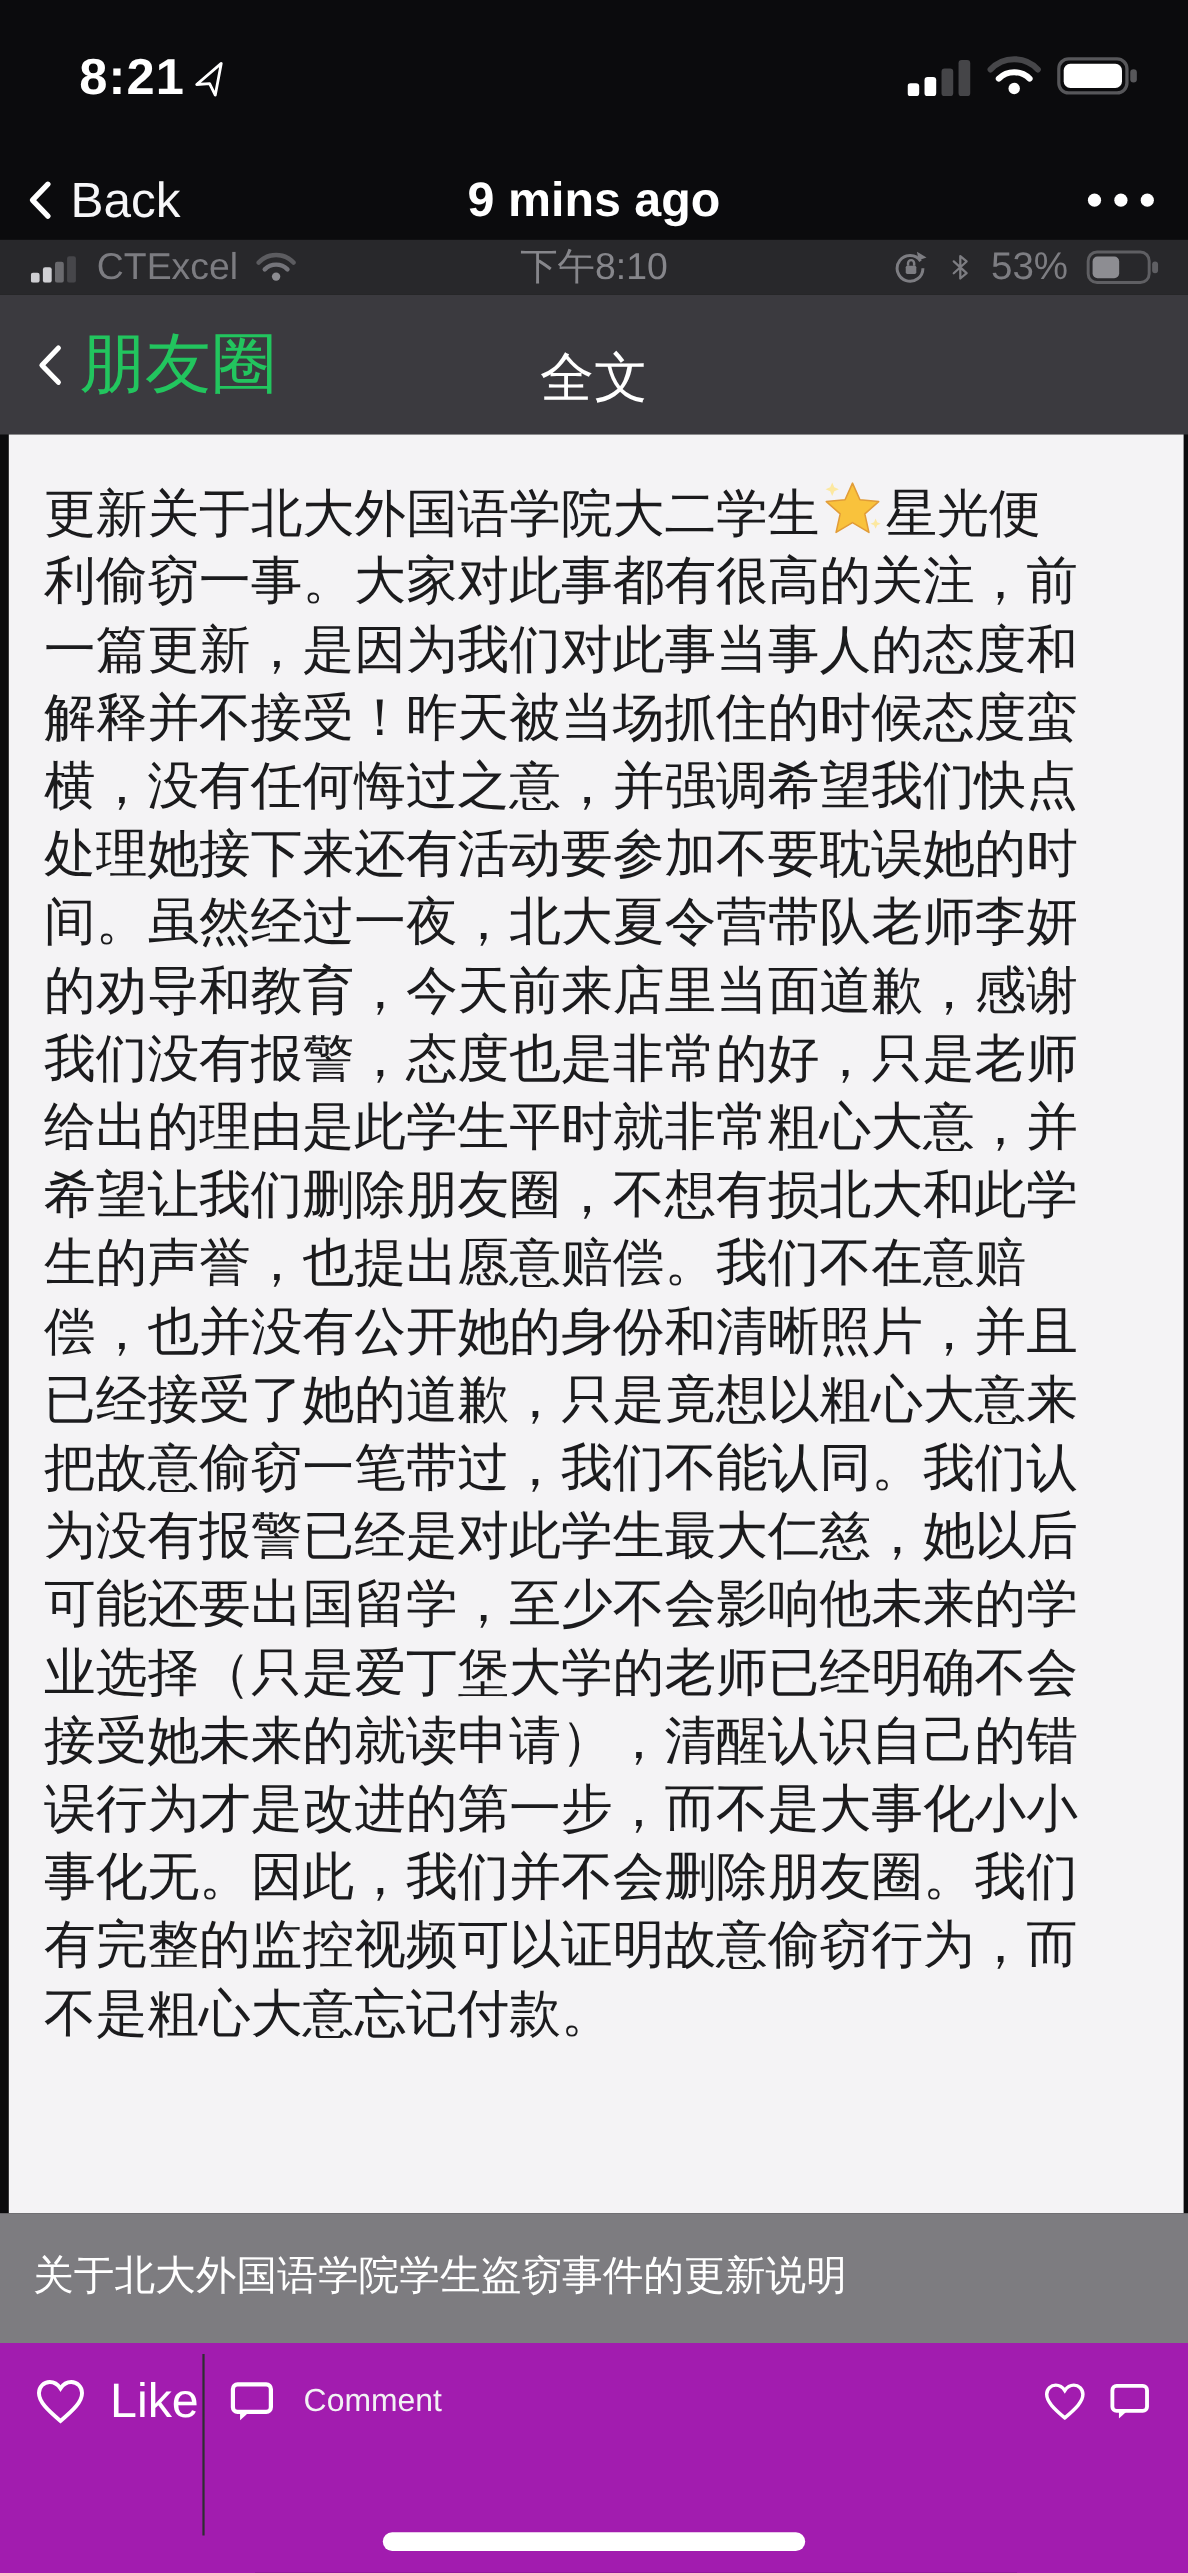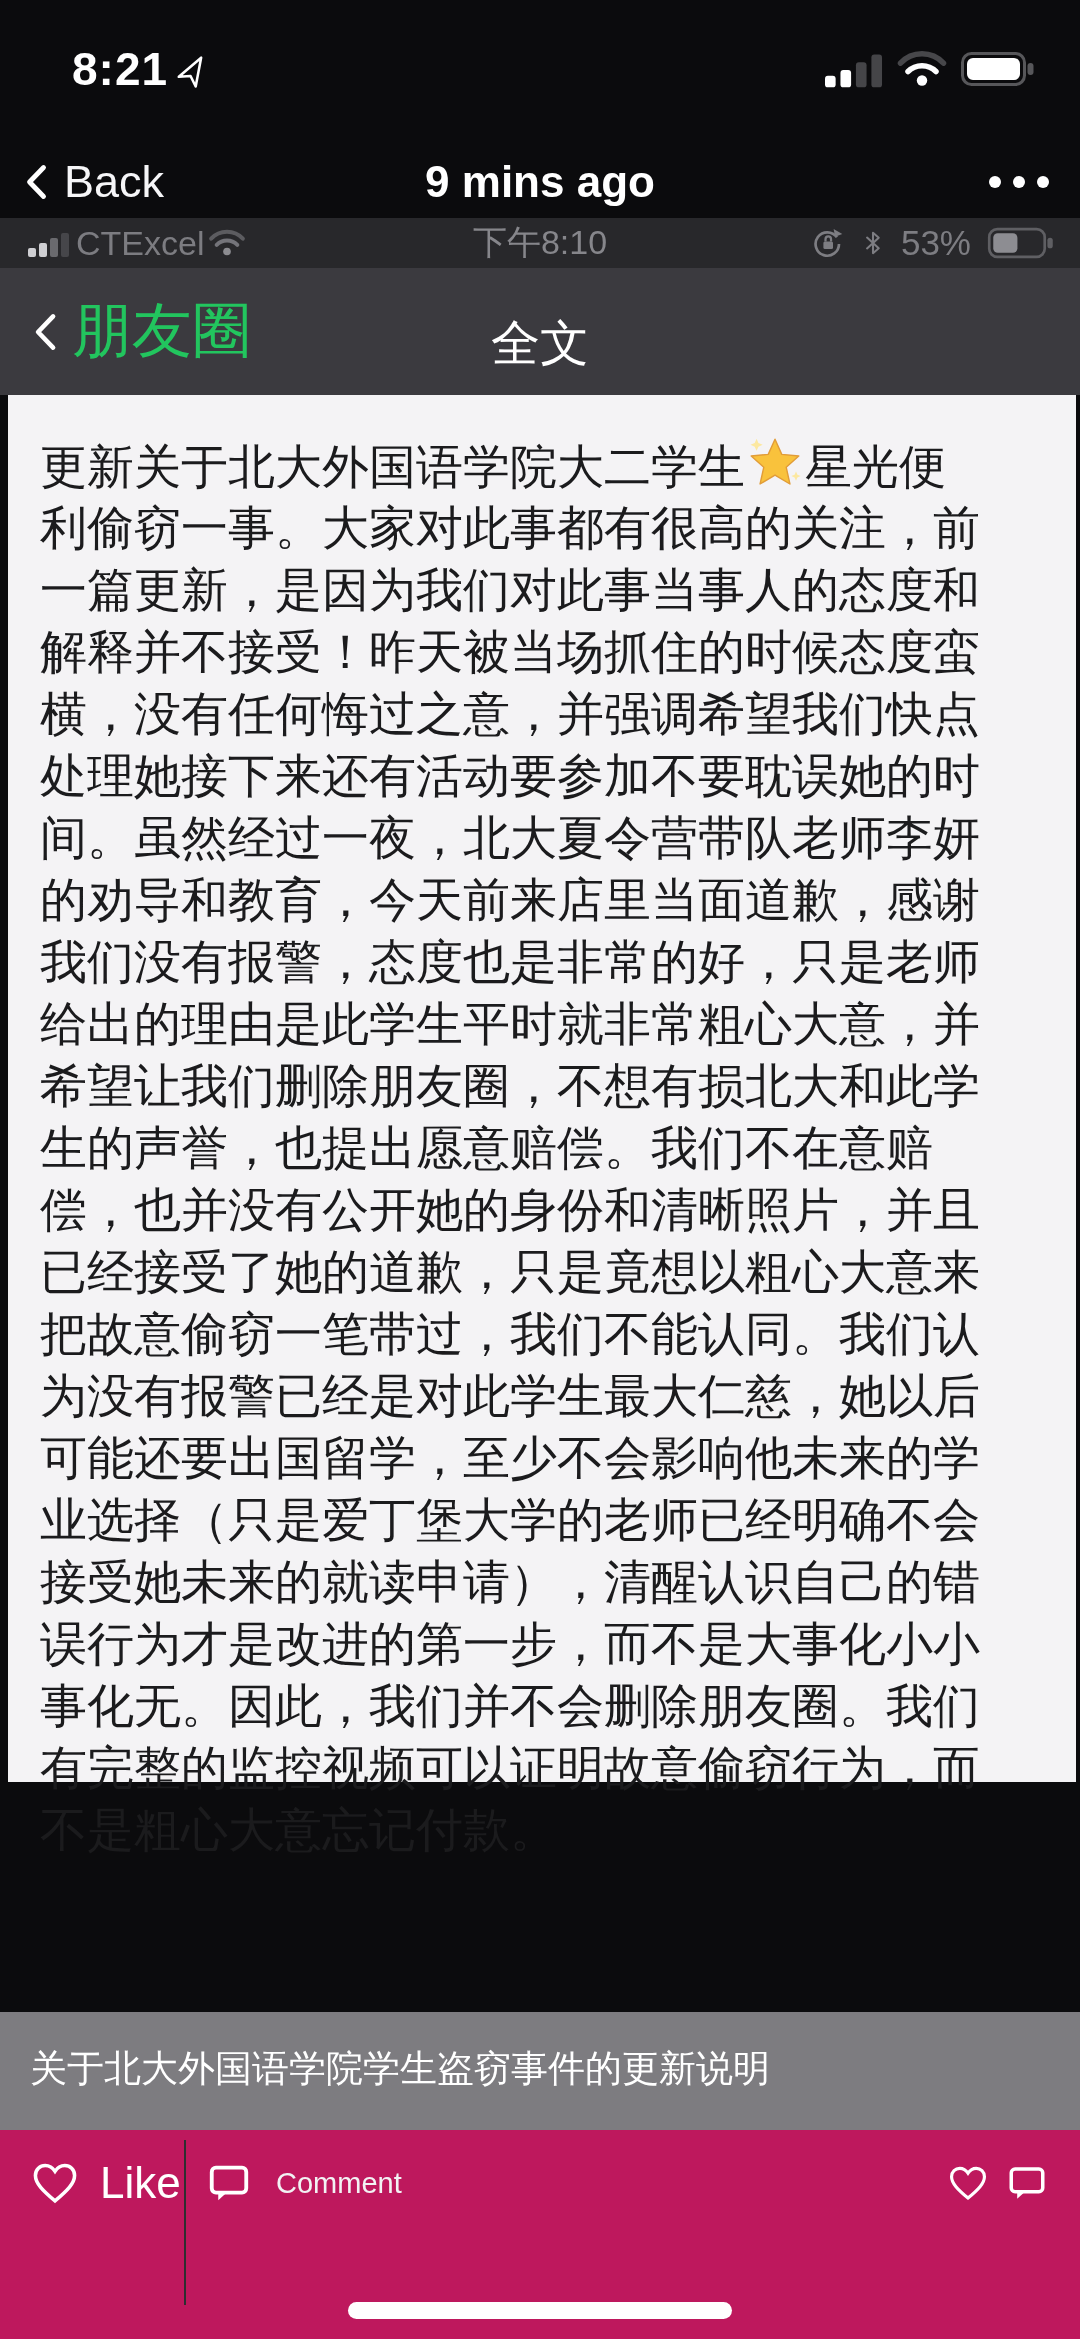--- a/index.html
+++ b/index.html
@@ -19,46 +19,46 @@
 
   
   .viewer-nav{position:absolute;left:0;top:145px;width:100%;height:73px;}
   .back-btn{position:absolute;left:22px;top:0;height:73px;display:flex;align-items:center;gap:14px;cursor:pointer;}
   .back-btn span{font-size:45px;color:#f6f6f8;}
   .nav-title{position:absolute;left:0;top:0;width:100%;height:73px;display:flex;align-items:center;justify-content:center;font-size:44px;font-weight:600;color:#fff;}
   .more-btn{position:absolute;right:30px;top:0;height:73px;display:flex;align-items:center;cursor:pointer;}
 
   
   .inner-status{position:absolute;left:0;top:218px;width:100%;height:50px;background:#28282b;}
-  .inner-status .left{position:absolute;left:28px;top:0;height:50px;display:flex;align-items:center;gap:4px;}
+  .inner-status .left{position:absolute;left:28px;top:0;height:50px;display:flex;align-items:center;gap:16px;}
   .inner-status .carrier{font-size:34px;color:#7c7c81;}
   .inner-status .center{position:absolute;left:0;top:0;width:100%;height:50px;display:flex;align-items:center;justify-content:center;font-size:34px;color:#86868b;}
   .inner-status .right{position:absolute;right:24px;top:0;height:50px;display:flex;align-items:center;gap:15px;justify-content:flex-end;}
   .inner-status .pct{font-size:35px;color:#7d7d82;}
 
   .inner-nav{position:absolute;left:0;top:268px;width:100%;height:127px;background:#3b3a3f;}
   .inner-back{position:absolute;left:30px;top:0;height:127px;display:flex;align-items:center;gap:12px;}
   .inner-back span{font-size:60px;color:#22c55e;}
   .inner-title{position:absolute;left:0;top:12px;width:100%;height:127px;display:flex;align-items:center;justify-content:center;font-size:49px;font-weight:500;color:#fff;}
 
   .content{
-    position:absolute;left:8px;top:395px;width:1068px;height:1387px;
+    position:absolute;left:8px;top:395px;width:1068px;height:1617px;
     background:#f4f3f5;box-sizing:border-box;padding:40px 24px 0 32px;
     color:#1b1b1d;font-size:47px;line-height:62px;font-weight:500;
   }
   .first-line{height:62px;line-height:62px;white-space:nowrap;}
   .star{display:inline-block;vertical-align:-8px;margin:0 2px;}
   .body-text{white-space:pre-line;}
 
   
   .caption-bar{position:absolute;left:0;top:2012px;width:100%;height:118px;background:#7d7c80;box-sizing:border-box;padding:32px 30px 0 30px;}
   .caption-bar span{font-size:37px;color:#fff;}
 
   
-  .bottom-bar{position:absolute;left:0;top:2130px;width:100%;height:209px;background:#be185d;}
+  .bottom-bar{position:absolute;left:0;top:2130px;width:100%;height:209px;background:#a21caf;}
   .like-btn{position:absolute;left:28px;top:28px;display:flex;align-items:center;gap:18px;cursor:pointer;}
   .like-btn span{font-size:44px;color:#fff;}
   .v-divider{position:absolute;left:184px;top:10px;width:2px;height:165px;background:#2e2e31;}
   .comment-btn{position:absolute;left:206px;top:30px;display:flex;align-items:center;gap:24px;cursor:pointer;}
   .comment-btn span{font-size:29px;color:#f2f2f4;}
   .right-icons{position:absolute;right:31px;top:32px;display:flex;align-items:center;gap:14px;}
   .home-indicator{position:absolute;left:348px;top:172px;width:384px;height:17px;border-radius:9px;background:#fff;}
 </style>
 </head>
 <body>

